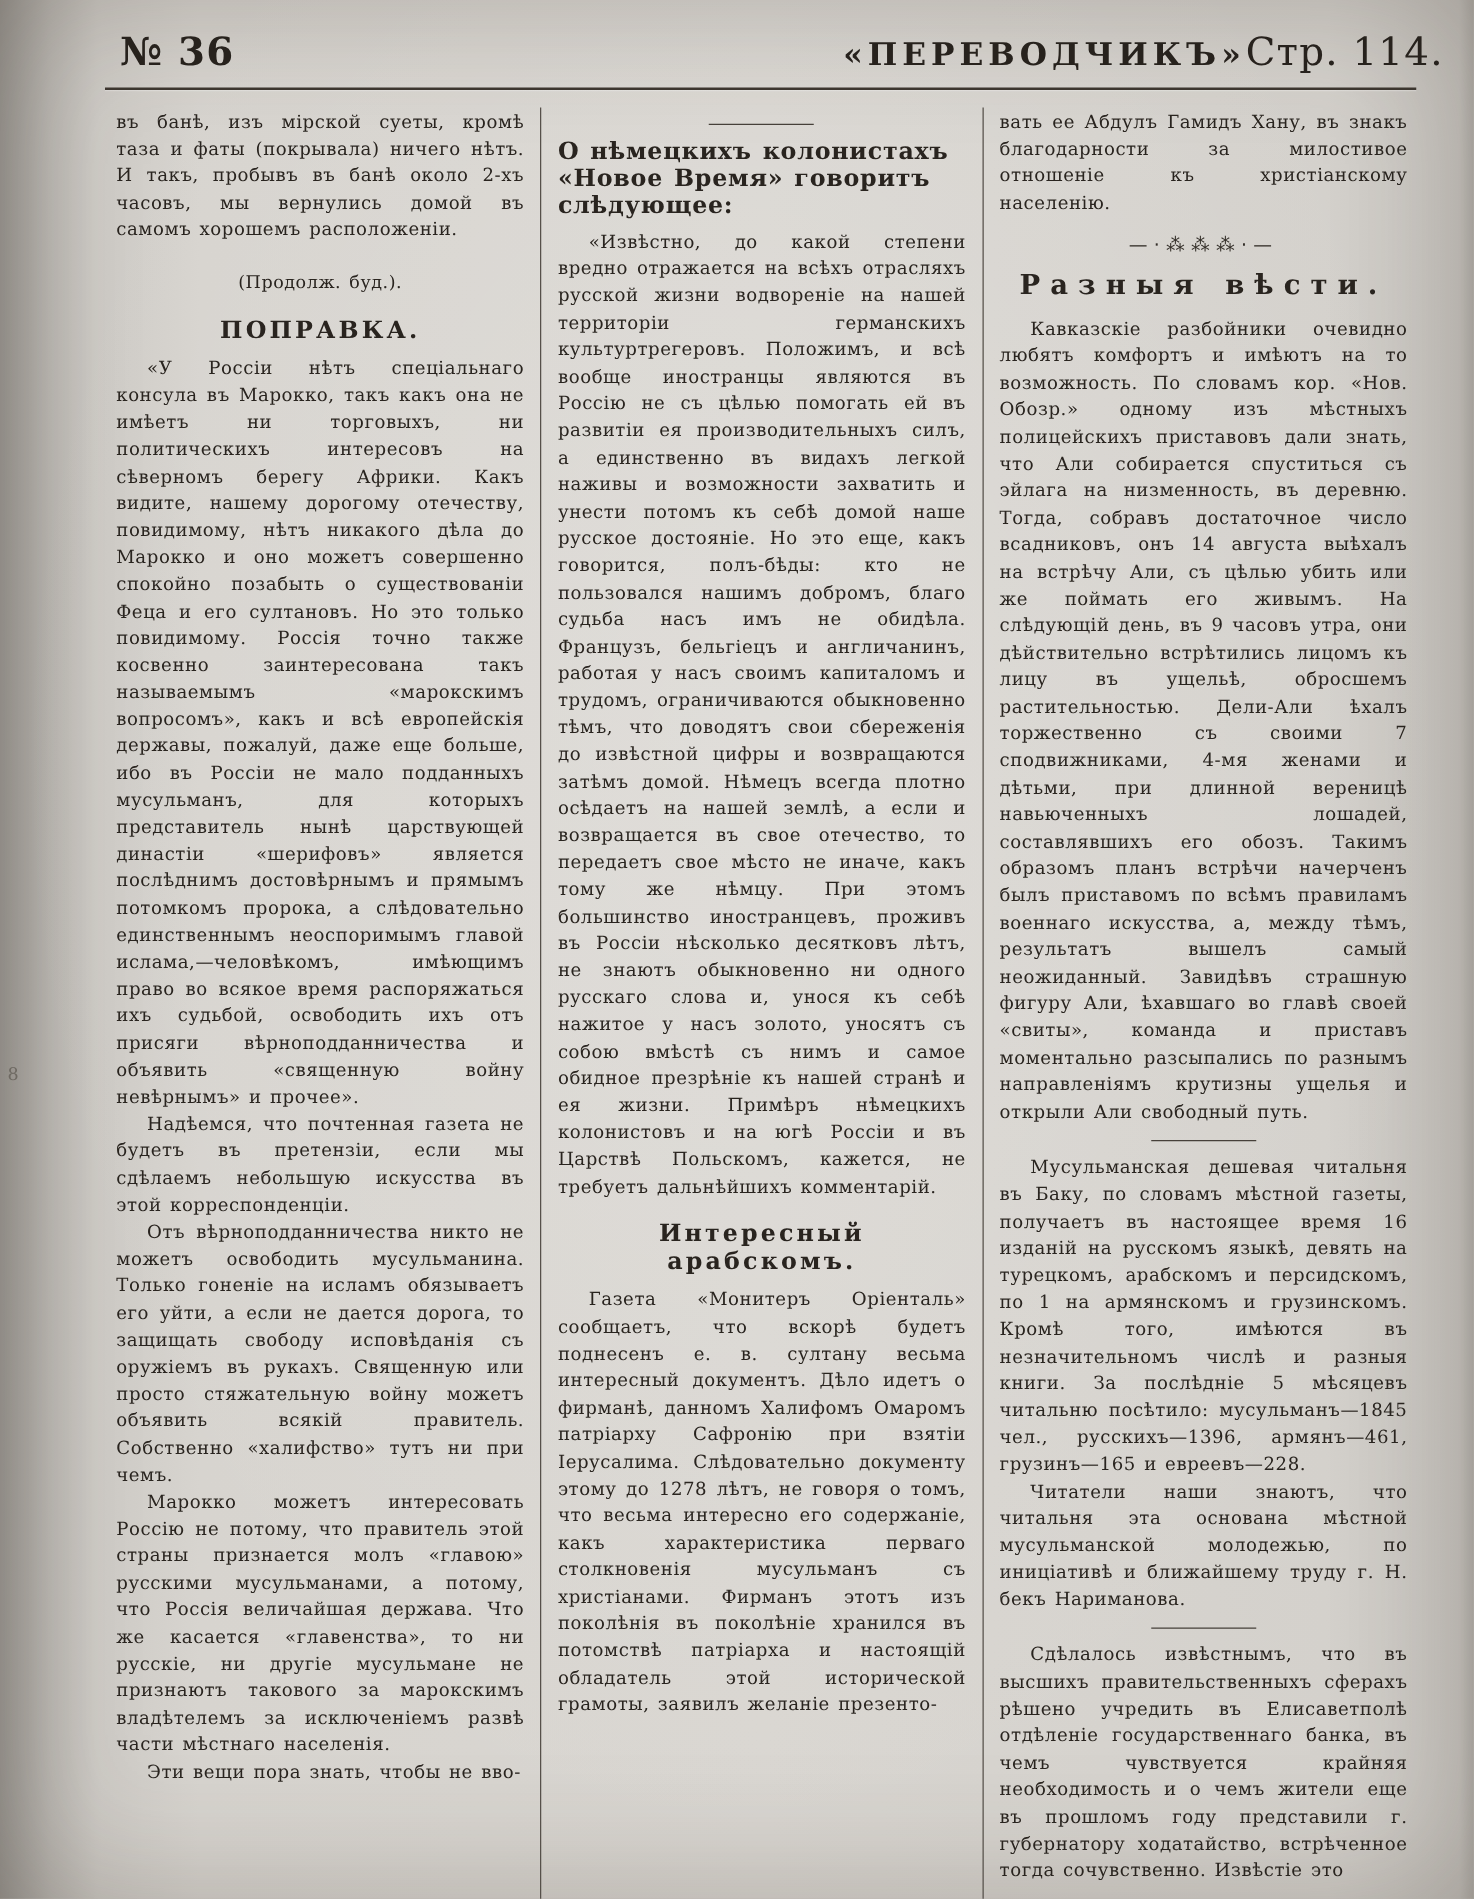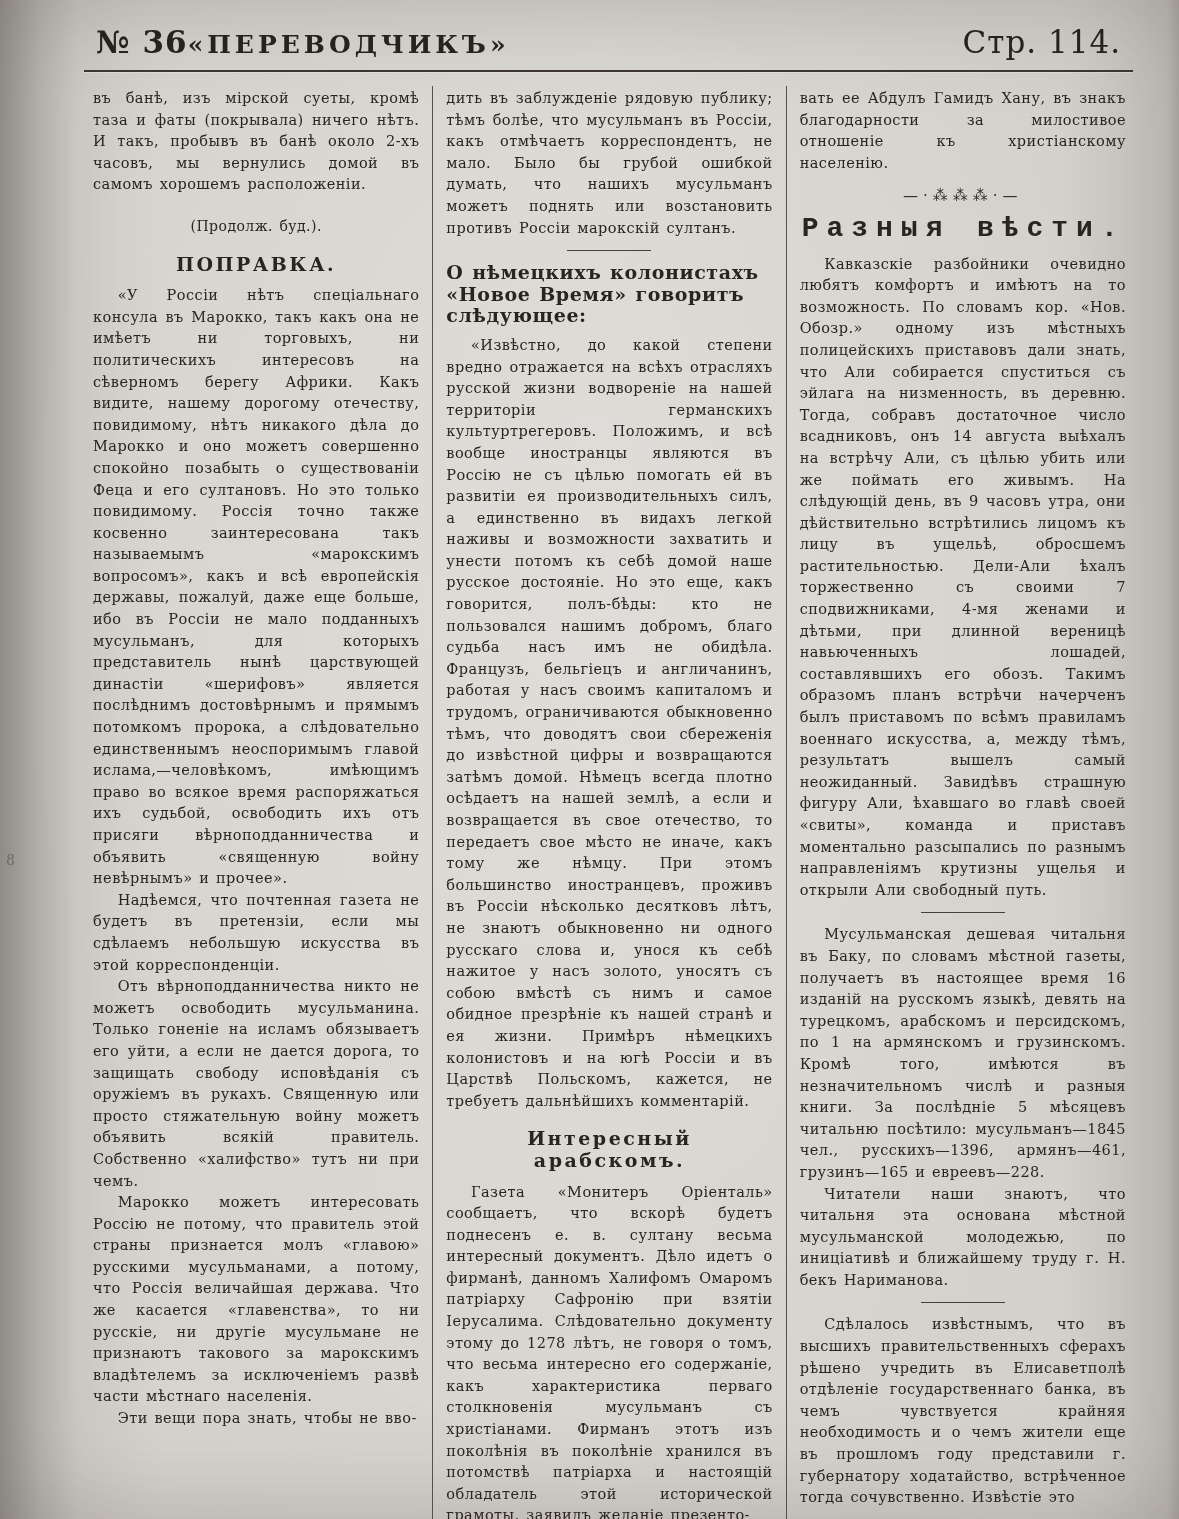--- a/index.html
+++ b/index.html
@@ -15,24 +15,24 @@
     color:#27221d;
     background:
       radial-gradient(ellipse at 50% 40%, rgba(255,255,255,0.18), rgba(0,0,0,0) 70%),
       linear-gradient(90deg,#9d9a95 0px,#bcb9b4 40px,#cecbc6 78px,#d7d4cf 160px,#d9d6d1 52%,#d4d1cc 90%,#c8c5c0 99%,#b5b2ad 100%),
       #d6d3ce;
     box-shadow: inset 0 0 110px rgba(60,52,40,0.28);
     overflow:hidden;
   }
   .header {
     display:flex; align-items:baseline;
-    padding:24px 58px 4px 96px;
+    padding:24px 24px 4px 96px;
   }
   .issue   { font-size:31px; font-weight:bold; letter-spacing:1px; }
-  .title   { flex:1; text-align:left; font-size:25px; font-weight:bold; letter-spacing:4px; }
+  .title   { flex:1; text-align:right; font-size:25px; font-weight:bold; letter-spacing:4px; }
   .pagenum { font-size:31px; font-weight:normal; letter-spacing:1px; }
   .header-rule {
     height:2px; background:#3c362f;
     margin:6px 46px 0 84px;
     box-shadow:0 1px 0 rgba(255,255,255,0.25);
   }
   .columns {
     display:flex;
     margin:12px 40px 0 80px;
     height:1440px;
@@ -55,22 +55,22 @@
   .blk.right{ text-align:center; margin:20px 0 6px; font-size:14px; }
   .blk.h3 {
     text-align:center; font-size:19px; font-weight:bold;
     letter-spacing:2.5px; margin:16px 0 10px;
   }
   .blk.lead {
     text-align:left; font-weight:bold; font-size:19px;
     margin:10px 0 8px; letter-spacing:0.6px;
   }
   .blk.h2 {
-    text-align:center; font-size:28px; font-weight:bold;
-    letter-spacing:8px; margin:10px 2px 14px; white-space:nowrap;font-family:Liberation Mono, monospace;
+    text-align:center; font-size:22px; font-weight:bold;
+    letter-spacing:8px; margin:10px 2px 14px; white-space:nowrap;
   }
   .blk.rule {
     width:84px; height:1px; background:#46403a; margin:11px auto;
   }
   .blk.ornament {
     text-align:center; font-size:15px; letter-spacing:5px;
     margin:12px 0 4px; color:#332e28; font-family:"DejaVu Sans", sans-serif;
   }
   .edge-mark {
     position:absolute; left:6px; top:852px;
@@ -98,21 +98,20 @@
         <p class="blk right">(Продолж. буд.).</p>
         <h3 class="blk h3">ПОПРАВКА.</h3>
         <p class="blk p">«У Россіи нѣтъ спеціальнаго консула въ Марокко, такъ какъ она не имѣетъ ни торговыхъ, ни политическихъ интересовъ на сѣверномъ берегу Африки. Какъ видите, нашему дорогому отечеству, повидимому, нѣтъ никакого дѣла до Марокко и оно можетъ совершенно спокойно позабыть о существованіи Феца и его султановъ. Но это только повидимому. Россія точно также косвенно заинтересована такъ называемымъ «марокскимъ вопросомъ», какъ и всѣ европейскія державы, пожалуй, даже еще больше, ибо въ Россіи не мало подданныхъ мусульманъ, для которыхъ представитель нынѣ царствующей династіи «шерифовъ» является послѣднимъ достовѣрнымъ и прямымъ потомкомъ пророка, а слѣдовательно единственнымъ неоспоримымъ главой ислама,—человѣкомъ, имѣющимъ право во всякое время распоряжаться ихъ судьбой, освободить ихъ отъ присяги вѣрноподданничества и объявить «священную войну невѣрнымъ» и прочее».</p>
         <p class="blk p">Надѣемся, что почтенная газета не будетъ въ претензіи, если мы сдѣлаемъ небольшую искусства въ этой корреспонденціи.</p>
         <p class="blk p">Отъ вѣрноподданничества никто не можетъ освободить мусульманина. Только гоненіе на исламъ обязываетъ его уйти, а если не дается дорога, то защищать свободу исповѣданія съ оружіемъ въ рукахъ. Священную или просто стяжательную войну можетъ объявить всякій правитель. Собственно «халифство» тутъ ни при чемъ.</p>
         <p class="blk p">Марокко можетъ интересовать Россію не потому, что правитель этой страны признается молъ «главою» русскими мусульманами, а потому, что Россія величайшая держава. Что же касается «главенства», то ни русскіе, ни другіе мусульмане не признаютъ такового за марокскимъ владѣтелемъ за исключеніемъ развѣ части мѣстнаго населенія.</p>
         <p class="blk p">Эти вещи пора знать, чтобы не вво-</p>
       </div>
     <div class="vrule"></div>
     <div class="col">
-        <p class="blk cont">дить въ заблужденіе рядовую публику; тѣмъ болѣе, что мусульманъ въ Россіи, какъ отмѣчаетъ корреспондентъ, не мало. Было бы грубой ошибкой думать, что нашихъ мусульманъ можетъ поднять или возстановить противъ Россіи марокскій султанъ.</p>
         <div class="blk rule"></div>
         <p class="blk lead">О нѣмецкихъ колонистахъ «Новое Время» говоритъ слѣдующее:</p>
         <p class="blk p">«Извѣстно, до какой степени вредно отражается на всѣхъ отрасляхъ русской жизни водвореніе на нашей территоріи германскихъ культуртрегеровъ. Положимъ, и всѣ вообще иностранцы являются въ Россію не съ цѣлью помогать ей въ развитіи ея производительныхъ силъ, а единственно въ видахъ легкой наживы и возможности захватить и унести потомъ къ себѣ домой наше русское достояніе. Но это еще, какъ говорится, полъ-бѣды: кто не пользовался нашимъ добромъ, благо судьба насъ имъ не обидѣла. Французъ, бельгіецъ и англичанинъ, работая у насъ своимъ капиталомъ и трудомъ, ограничиваются обыкновенно тѣмъ, что доводятъ свои сбереженія до извѣстной цифры и возвращаются затѣмъ домой. Нѣмецъ всегда плотно осѣдаетъ на нашей землѣ, а если и возвращается въ свое отечество, то передаетъ свое мѣсто не иначе, какъ тому же нѣмцу. При этомъ большинство иностранцевъ, проживъ въ Россіи нѣсколько десятковъ лѣтъ, не знаютъ обыкновенно ни одного русскаго слова и, унося къ себѣ нажитое у насъ золото, уносятъ съ собою вмѣстѣ съ нимъ и самое обидное презрѣніе къ нашей странѣ и ея жизни. Примѣръ нѣмецкихъ колонистовъ и на югѣ Россіи и въ Царствѣ Польскомъ, кажется, не требуетъ дальнѣйшихъ комментарій.</p>
         <h3 class="blk h3">Интересный арабскомъ.</h3>
         <p class="blk p">Газета «Монитеръ Оріенталь» сообщаетъ, что вскорѣ будетъ поднесенъ е. в. султану весьма интересный документъ. Дѣло идетъ о фирманѣ, данномъ Халифомъ Омаромъ патріарху Сафронію при взятіи Іерусалима. Слѣдовательно документу этому до 1278 лѣтъ, не говоря о томъ, что весьма интересно его содержаніе, какъ характеристика перваго столкновенія мусульманъ съ христіанами. Фирманъ этотъ изъ поколѣнія въ поколѣніе хранился въ потомствѣ патріарха и настоящій обладатель этой исторической грамоты, заявилъ желаніе презенто-</p>
       </div>
     <div class="vrule"></div>
     <div class="col">
         <p class="blk cont">вать ее Абдулъ Гамидъ Хану, въ знакъ благодарности за милостивое отношеніе къ христіанскому населенію.</p>
         <div class="blk ornament">—·⁂⁂⁂·—</div>

